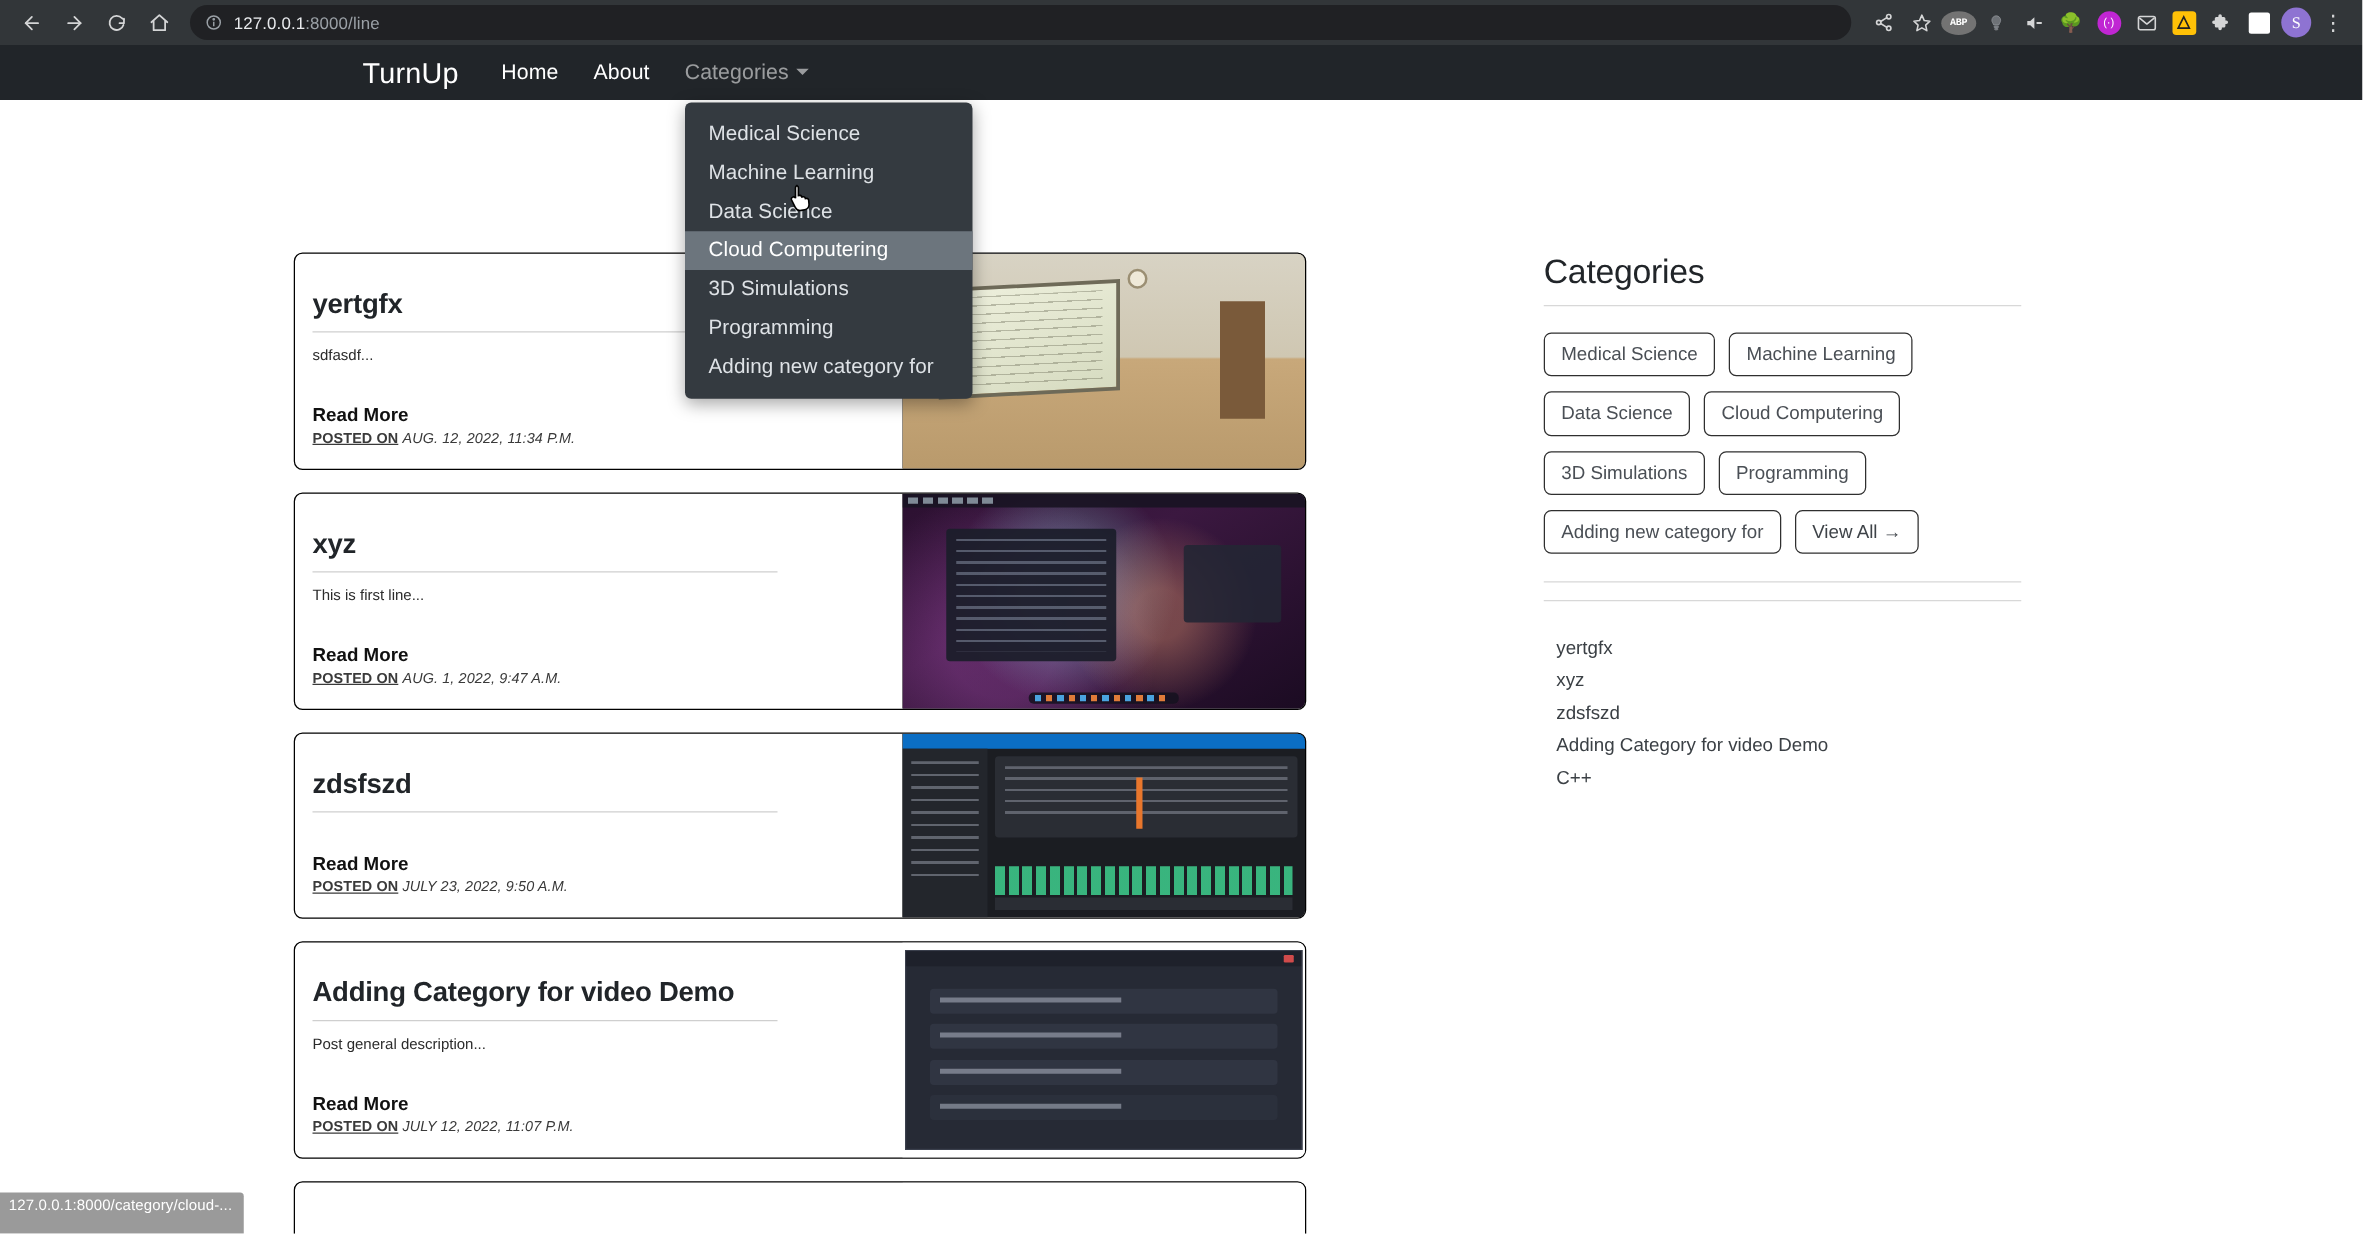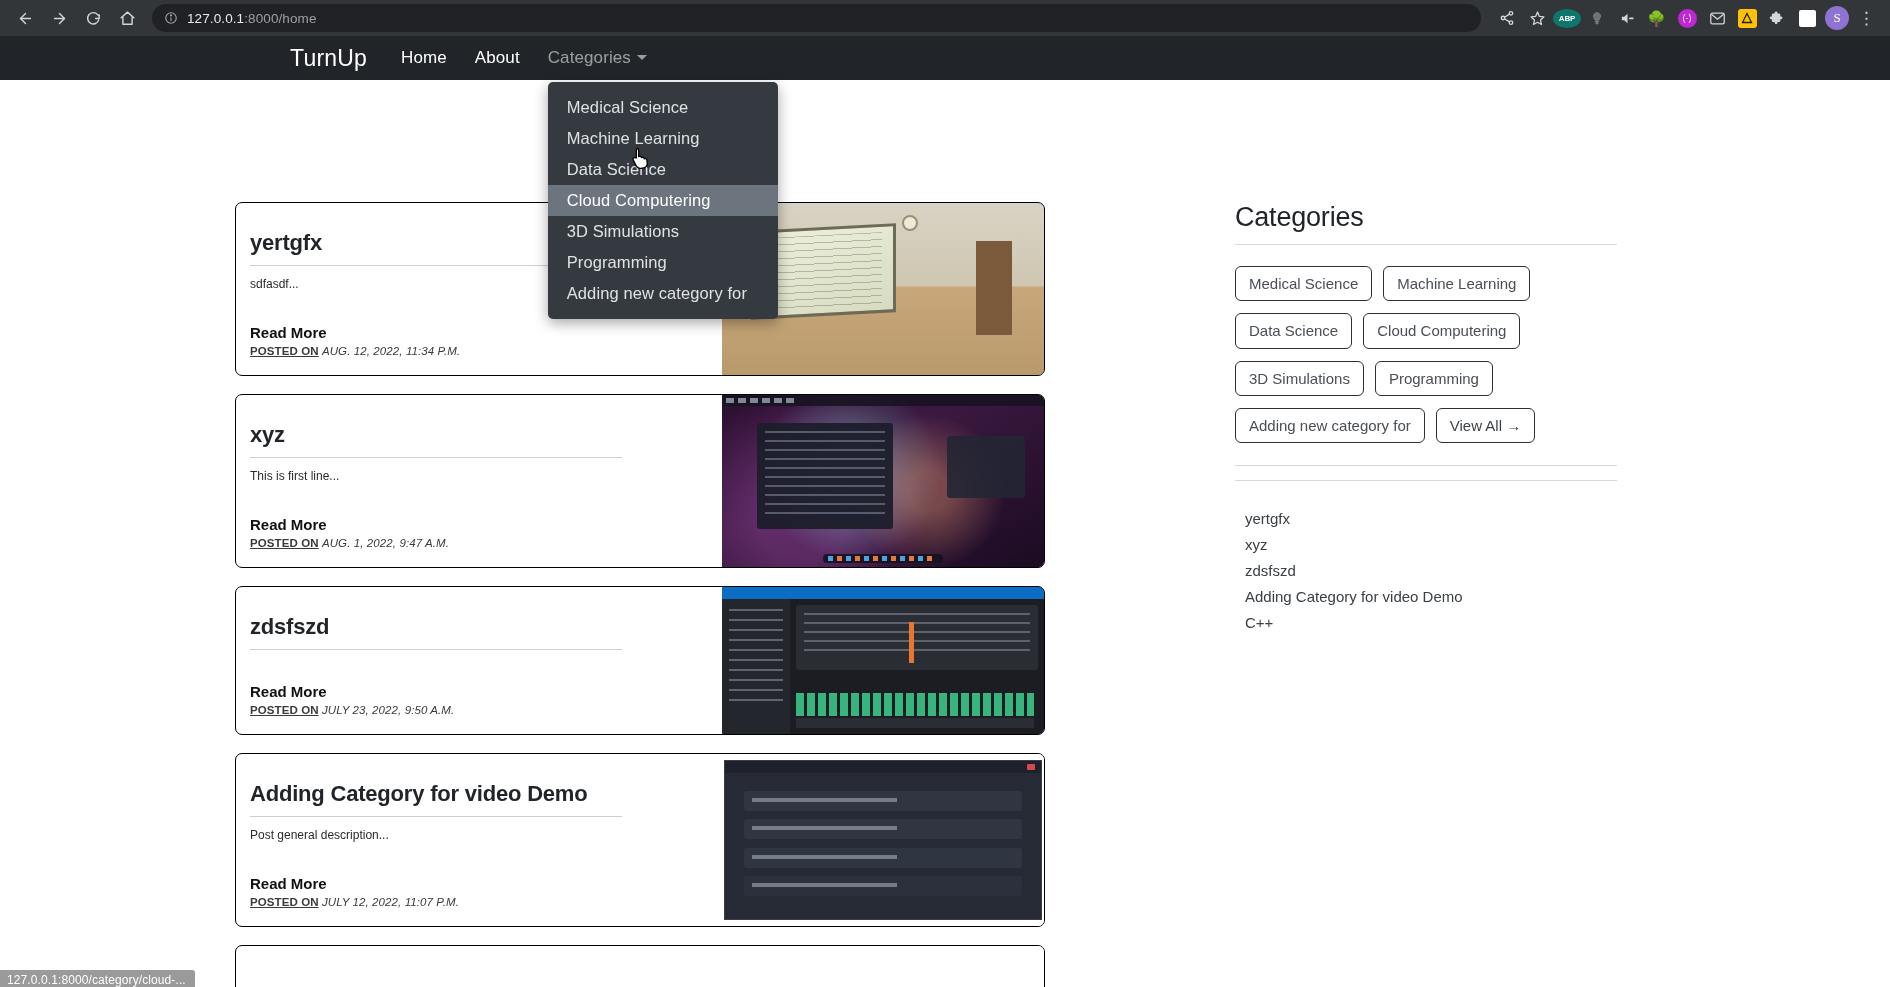--- a/index.html
+++ b/index.html
@@ -54,24 +54,25 @@
     flex: 0 0 auto;
   }
   .ext-icon {
     width: 28px; height: 28px;
     display: flex; align-items: center; justify-content: center;
     color: #d4d5d6;
     flex: 0 0 auto;
   }
   .badge-abp {
     width: 28px; height: 19px; border-radius: 50%;
-    background: #0f766e; color: #fff;
+    background: #737373; color: #fff;
     font-size: 8px; font-weight: bold;
     display: flex; align-items: center; justify-content: center;
     letter-spacing: -.2px;
+    font-family: Liberation Mono, monospace;
   }
   .badge-circle-purple {
     width: 19px; height: 19px; border-radius: 50%;
     background: #c026d3;
     display: flex; align-items: center; justify-content: center;
     color: #fff; font-size: 9px;
   }
   .badge-amber {
     width: 19px; height: 19px; border-radius: 3px;
     background: #ffc107;
@@ -403,21 +404,21 @@
     padding: 4px 0 5px 10px;
   }
 
   
   .statusbar {
     position: absolute;
     left: 0; bottom: 0;
     background: #9a9a9a;
     color: #fff;
     font-size: 12px;
-    padding: 3px 9px 0 7px;
+    padding: 3px 9px 16px 7px;
     border-top-right-radius: 3px;
     letter-spacing: .1px;
     z-index: 50;
     max-width: 360px;
     white-space: nowrap;
     overflow: hidden;
   }
 </style>
 </head>
 <body>
@@ -449,21 +450,21 @@
   </div>
 
   <div class="omnibox">
     <span style="display:flex;color:#9aa0a6">
       <svg width="14" height="14" viewBox="0 0 24 24" fill="none" stroke="currentColor" stroke-width="2">
           <circle cx="12" cy="12" r="9"></circle>
           <line x1="12" y1="11" x2="12" y2="17"></line>
           <circle cx="12" cy="7.6" r=".9" fill="currentColor"></circle>
         </svg>
     </span>
-    <span class="url"><span class="host">127.0.0.1</span><span class="path">:8000/home</span></span>
+    <span class="url"><span class="host">127.0.0.1</span><span class="path">:8000/line</span></span>
   </div>
 
   <div class="chrome-right">
     <div class="ext-icon">
       <svg width="16" height="16" viewBox="0 0 24 24" fill="none" stroke="currentColor" stroke-width="2" stroke-linecap="round" stroke-linejoin="round">
           <circle cx="18" cy="5" r="2.6"></circle>
           <circle cx="6" cy="12" r="2.6"></circle>
           <circle cx="18" cy="19" r="2.6"></circle>
           <line x1="8.3" y1="10.8" x2="15.7" y2="6.2"></line>
           <line x1="8.3" y1="13.2" x2="15.7" y2="17.8"></line>

